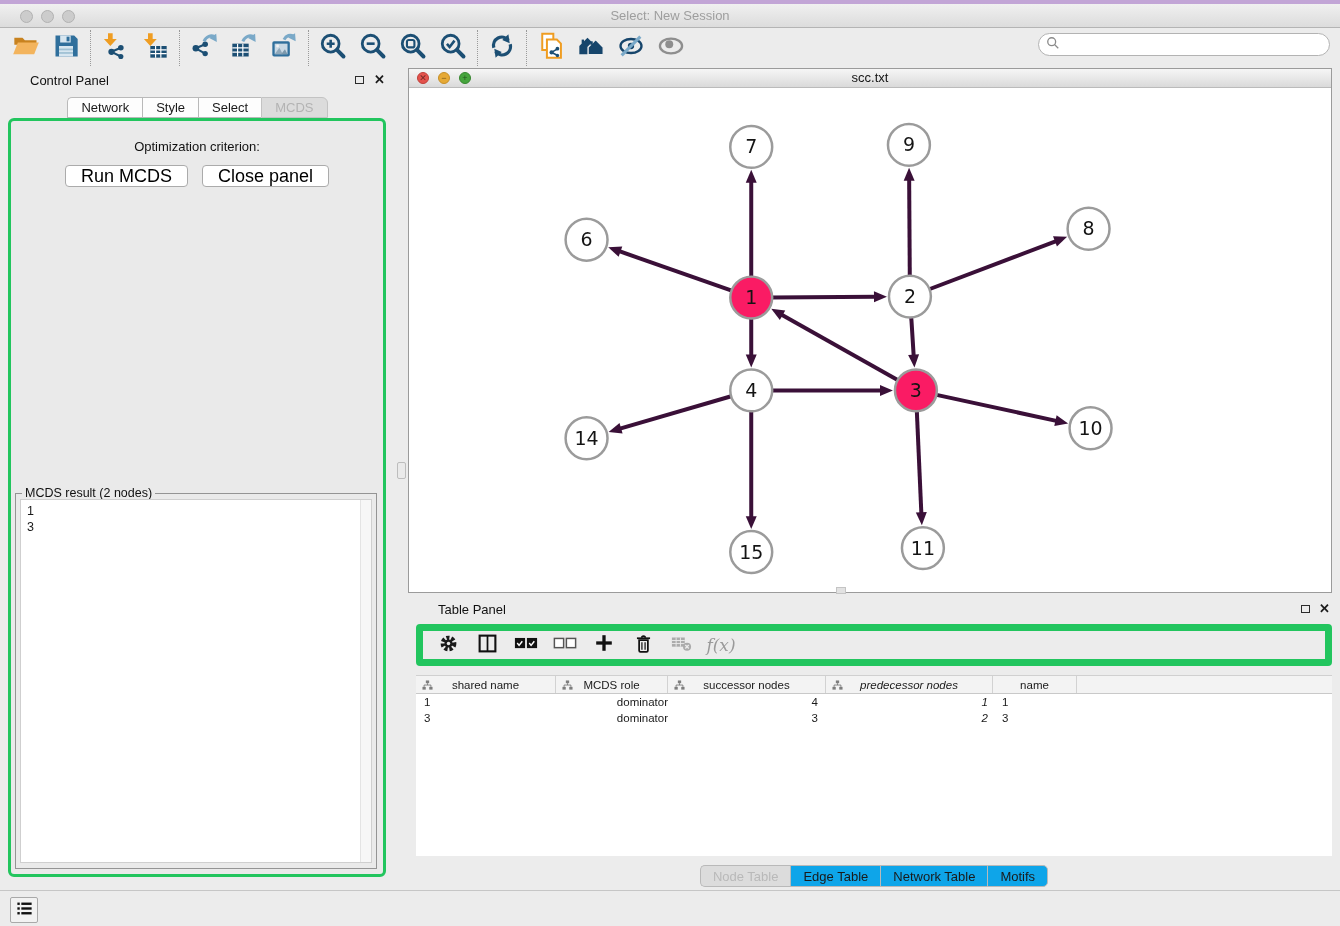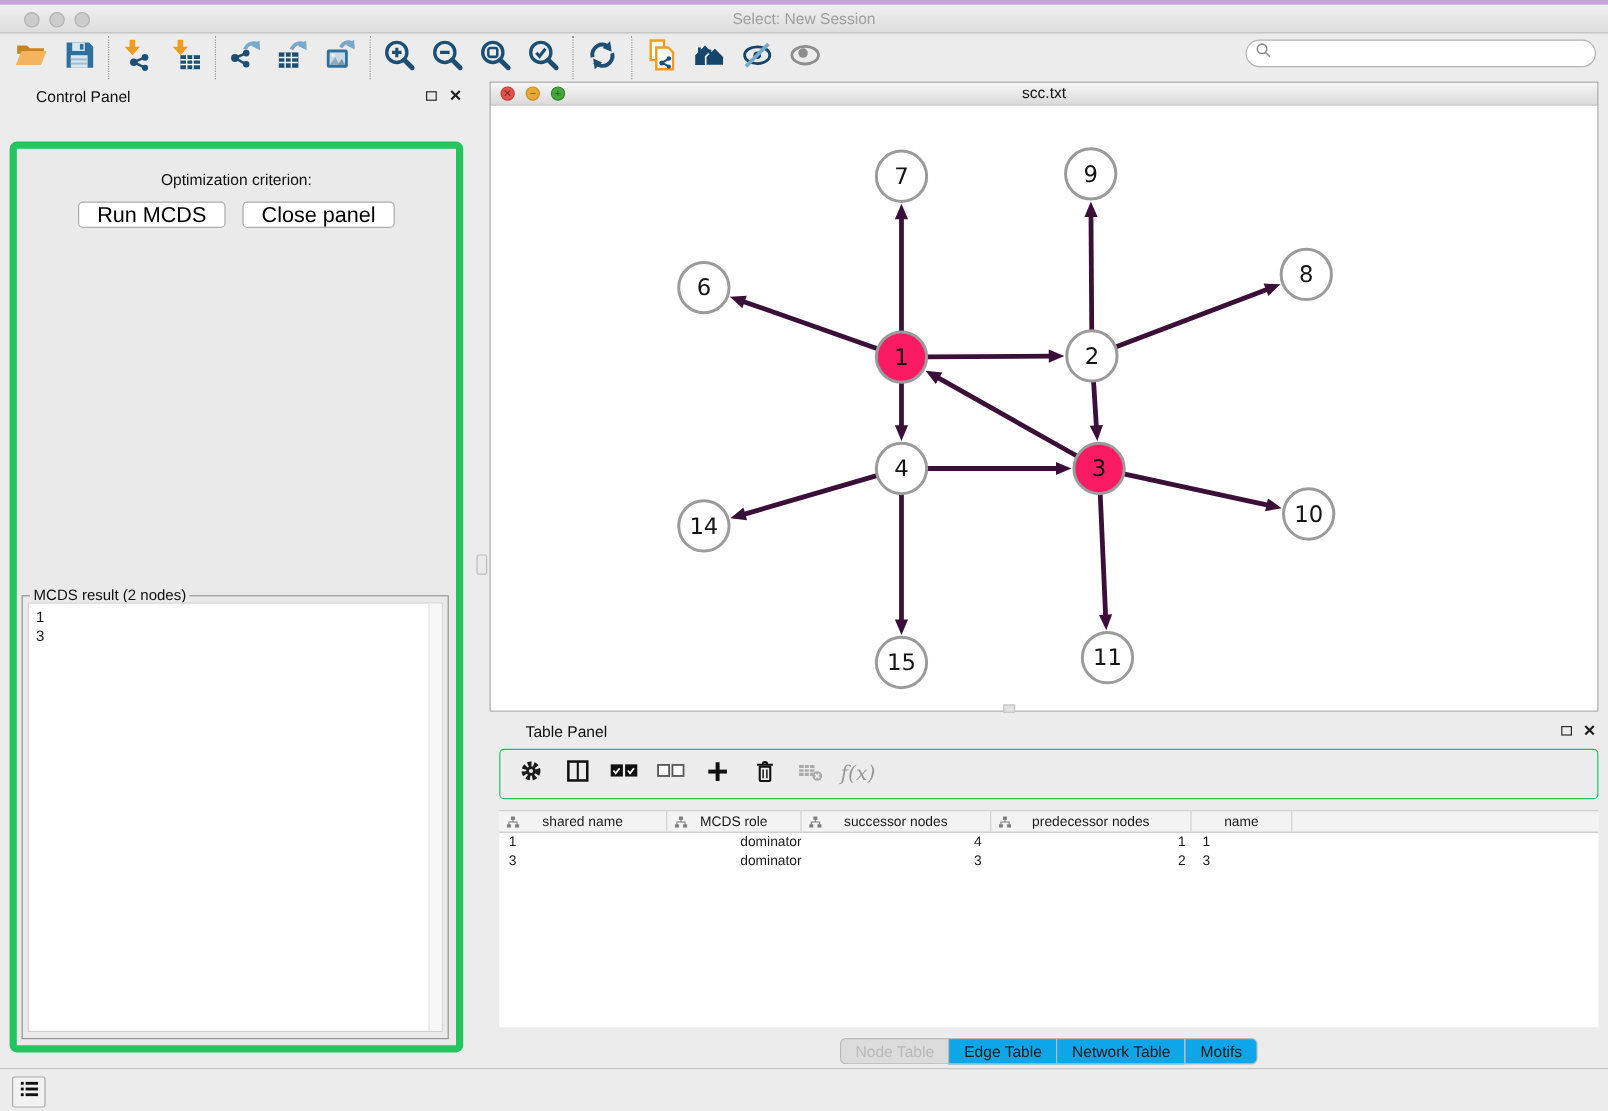--- a/index.html
+++ b/index.html
@@ -33,21 +33,21 @@
 
   
   .control-panel { position:absolute; left:0; top:68px; width:395px; height:822px; background:#ececec; }
   .cp-tabs { position:absolute; top:29px; left:0; width:100%; display:flex; justify-content:center; }
   .tab { height:21px; line-height:20px; padding:0 13px; font-size:13px; background:#fdfdfd;
     border:1px solid #b9b9b9; border-right:none; }
   .tab:first-child { border-radius:5px 0 0 0; }
   .tab:last-child { border-right:1px solid #b9b9b9; border-radius:0 6px 0 0; }
   .tab.active { background:#dcdcdc; color:#b3b3b3; border-color:#c3c3c3; }
   .cp-content { position:absolute; left:8px; right:9px; top:50px; bottom:13px;
-    background:#eaeaea; border:6px solid #22c55e; border-radius:6px; }
+    background:#eaeaea; border:3px solid #22c55e; border-radius:6px; }
   .opt-label { margin-top:18px; text-align:center; font-size:13px; color:#111; }
   .select-box { margin:9px auto 0; width:310px; height:22px; background:#fff;
     border:1px solid #aeaeae; border-radius:4px; display:flex; align-items:center;
     padding:0 5px 0 10px; font-size:13px; }
   .select-box .sel-val { flex:1; }
   .stepper { width:11px; height:16px; position:relative; }
   .stepper:before, .stepper:after { content:""; position:absolute; left:1px; border-left:4.5px solid transparent; border-right:4.5px solid transparent; }
   .stepper:before { top:1px; border-bottom:5px solid #555; }
   .stepper:after { bottom:1px; border-top:5px solid #555; }
   .btn-row { display:flex; justify-content:center; gap:14px; margin-top:11px; }
@@ -73,30 +73,30 @@
   .light.yellow { left:29px; background:#e6a935; border:1px solid #c68f28; }
   .light.green { left:50px; background:#46a53d; border:1px solid #378630; }
   .v-grip { position:absolute; left:397px; top:462px; width:9px; height:17px;
     background:#eaeaea; border:1px solid #bdbdbd; border-radius:2px; }
   .h-grip { position:absolute; left:836px; top:587px; width:10px; height:7px;
     background:#e2e2e2; border:1px solid #c4c4c4; }
 
   
   .table-panel { position:absolute; left:408px; top:597px; width:932px; height:291px; background:#ececec; }
   .tp-toolbar { position:absolute; left:8px; right:8px; top:27px; height:42px;
-    background:#ececec; border:1px solid #22c55e; border-radius:4px;
+    background:#ececec; border:7px solid #22c55e; border-radius:4px;
     display:flex; align-items:center; padding-left:13px; gap:15px; }
   .tp-ic { width:24px; height:24px; display:flex; align-items:center; justify-content:center; }
   .fx { font-family:"DejaVu Serif", serif; font-style:italic; font-size:17px; color:#9a9a9a; }
   .tp-table { position:absolute; left:8px; right:8px; top:78px; height:181px; background:#fff; }
   .thead { display:flex; height:19px; background:#f3f3f3; border-top:1px solid #d0d0d0; border-bottom:1px solid #c9c9c9; }
   .th { position:relative; display:flex; align-items:center; justify-content:center;
     font-size:11.5px; color:#1a1a1a; border-right:1px solid #d2d2d2; }
   .th .sort-ic { position:absolute; left:6px; top:4px; }
-  .c0 { width:140px; } .c1 { width:112px; } .c2 { width:158px; } .c3 { width:167px; } .c4 { width:84px; }
+  .c0 { width:140px; } .c1 { width:112px; } .c2 { width:158px; } .c3 { width:167px;font-style:italic; } .c4 { width:84px; }
   .tr { display:flex; height:16px; align-items:center; font-size:11.5px; }
   .tr:first-of-type { margin-top:3px; }
   .td { overflow:hidden; white-space:nowrap; }
   .td.c0 { padding-left:8px; } .td.c1 { padding-left:4px;text-align:right; }
   .td.c2 { text-align:right; padding-right:8px; } .td.c3 { text-align:right; padding-right:5px; }
   .td.c4 { padding-left:9px; }
   .tp-tabs { position:absolute; left:0; right:0; top:268px; display:flex; justify-content:center; }
   .tp-tab { height:22px; line-height:21px; padding:0 12px; font-size:13px; background:#0ea5e9;
     border:1px solid #b9b9b9; border-right:none; }
   .tp-tab:first-child { border-radius:5px 0 0 5px; }
@@ -266,20 +266,26 @@
         <line x1="10" y1="10" x2="14" y2="14" stroke="#8a8a8a" stroke-width="1.5"></line>
       </svg></span>
   <input placeholder="" style="">
 </div>
 
 <div class="control-panel">
   <div class="panel-head">
     <span class="ph-title">Control Panel</span>
     <span class="float-box" style="right:31px"></span>
     <span class="close-x" style="right:10px">✕</span>
+  </div>
+  <div class="cp-tabs">
+    <div class="tab">Network</div>
+    <div class="tab">Style</div>
+    <div class="tab">Select</div>
+    <div class="tab active">MCDS</div>
   </div>
   <div class="cp-content">
     <div class="opt-label">Optimization criterion:</div>
     <div class="btn-row">
       <button class="mac-btn">Run MCDS</button>
       <button class="mac-btn">Close panel</button>
     </div>
     <div class="fieldset">
       <span class="legend">MCDS result (2 nodes)</span>
       <div class="result-area">

